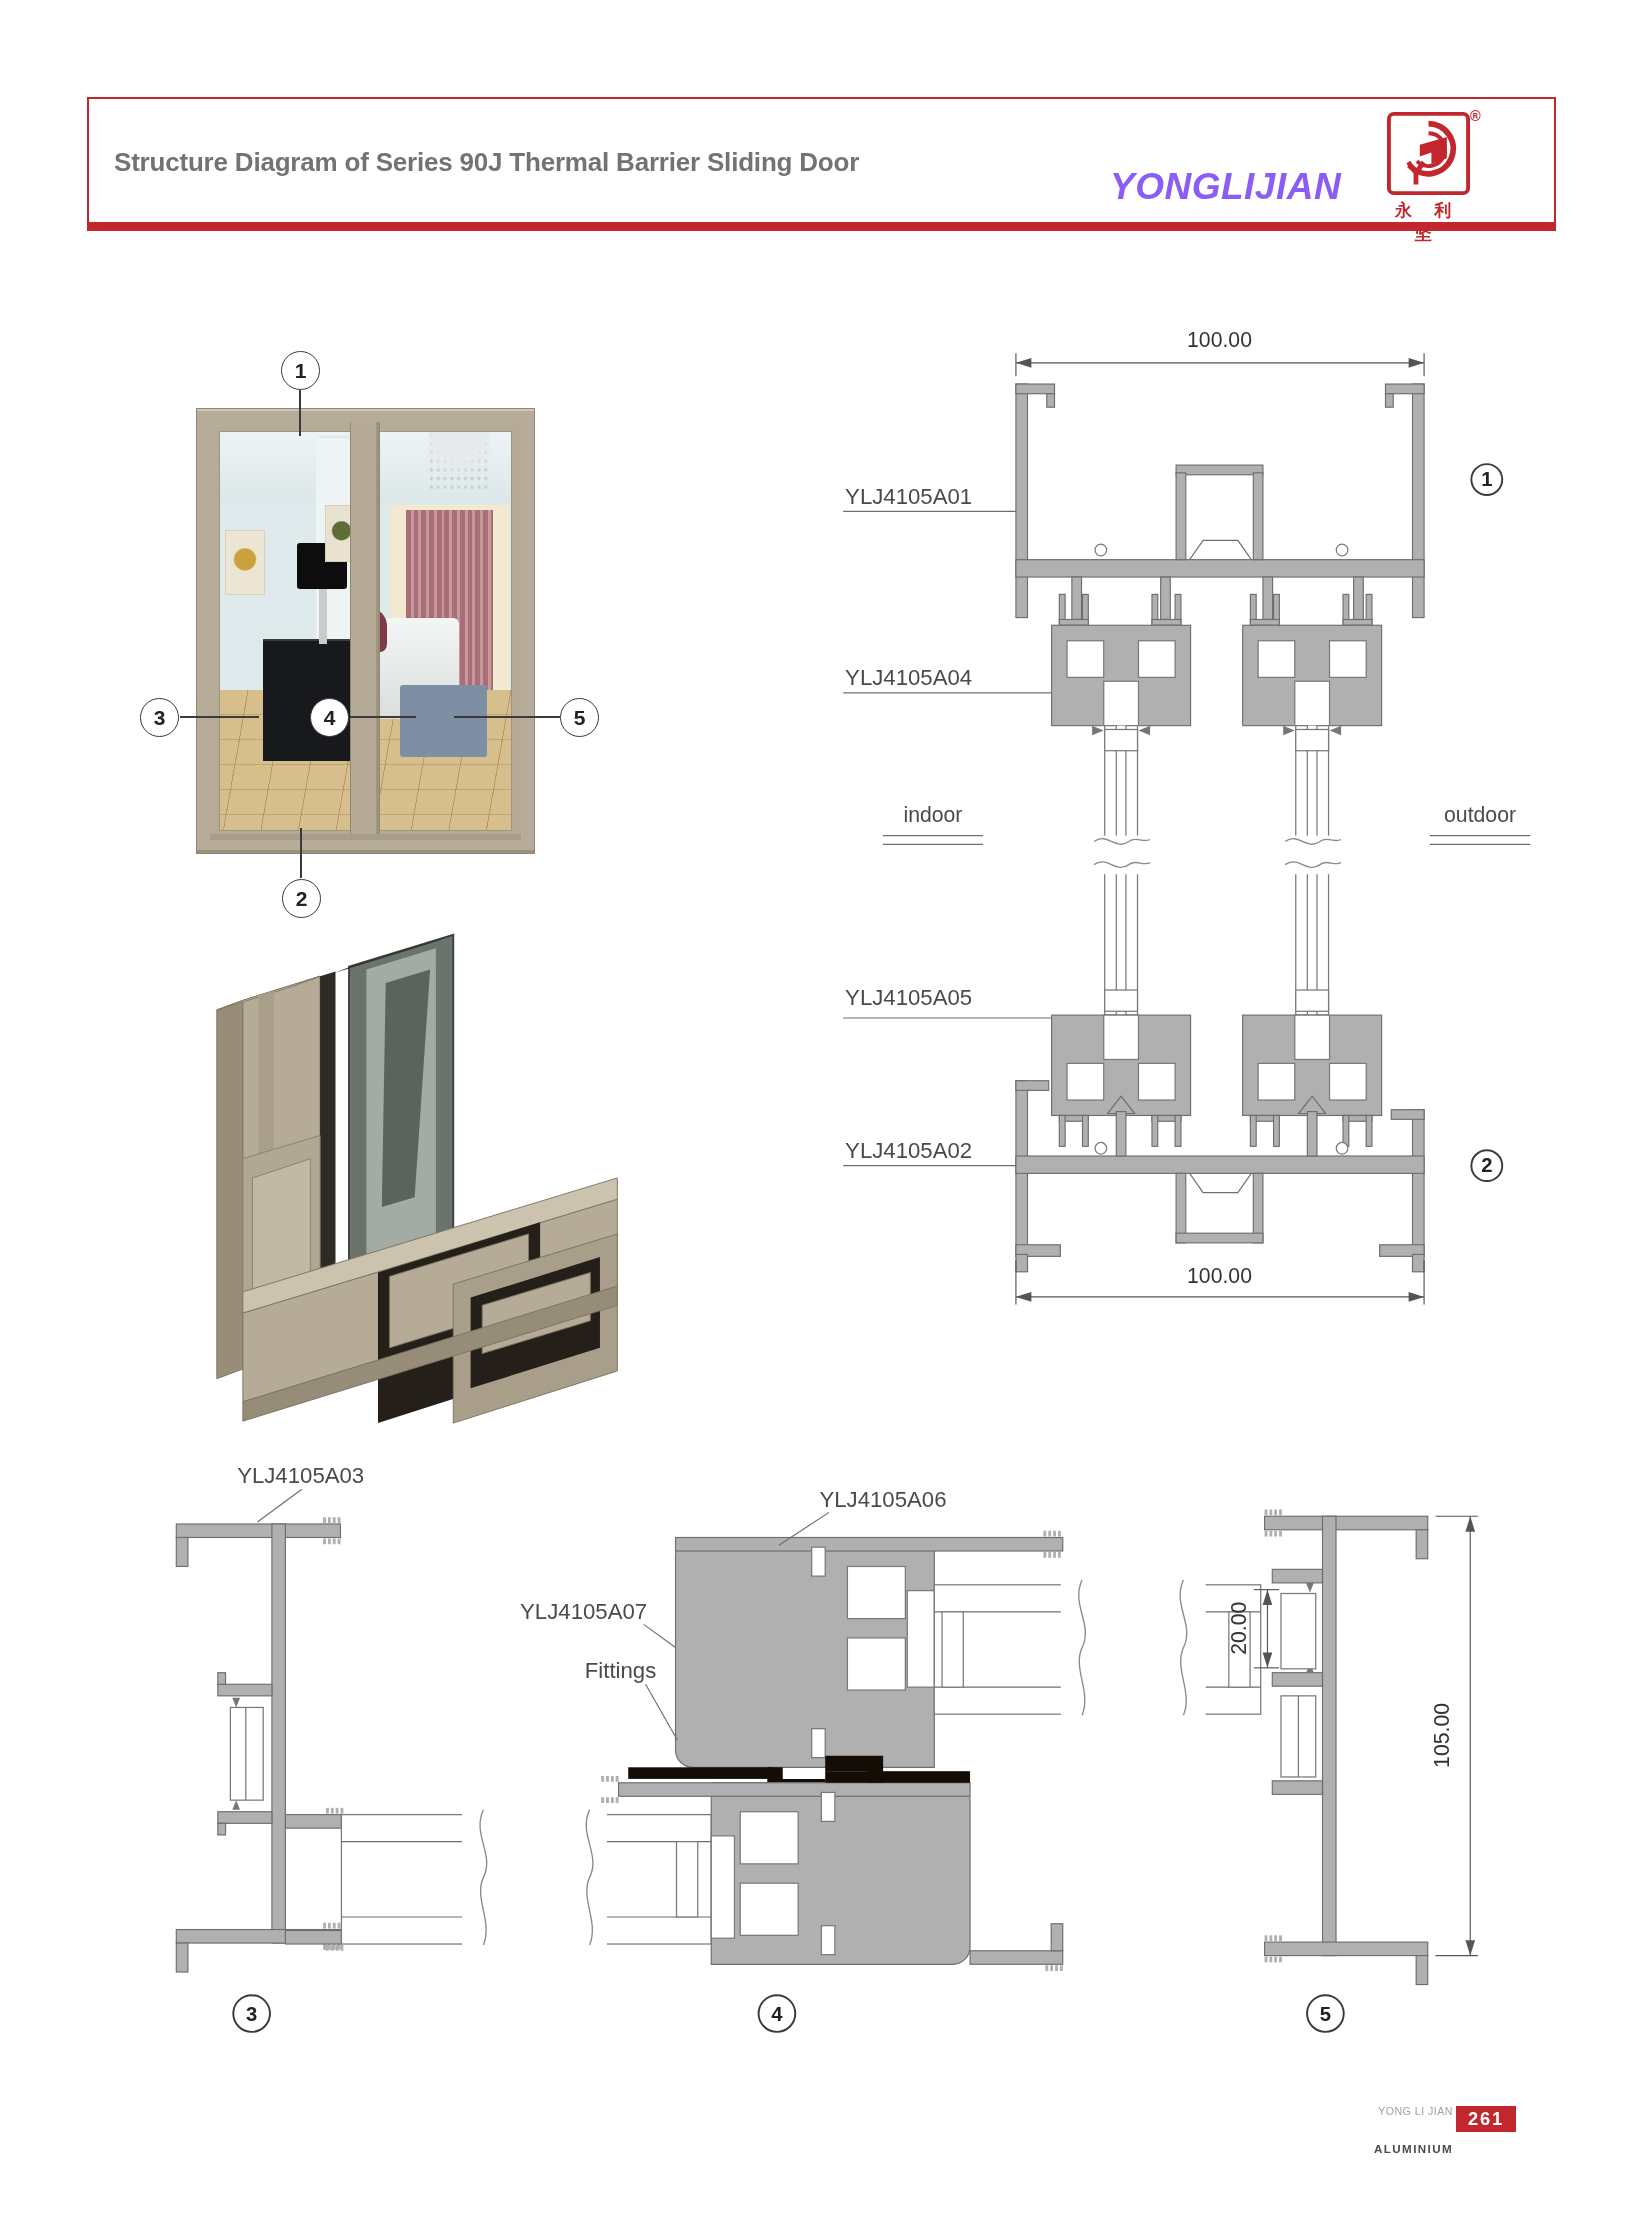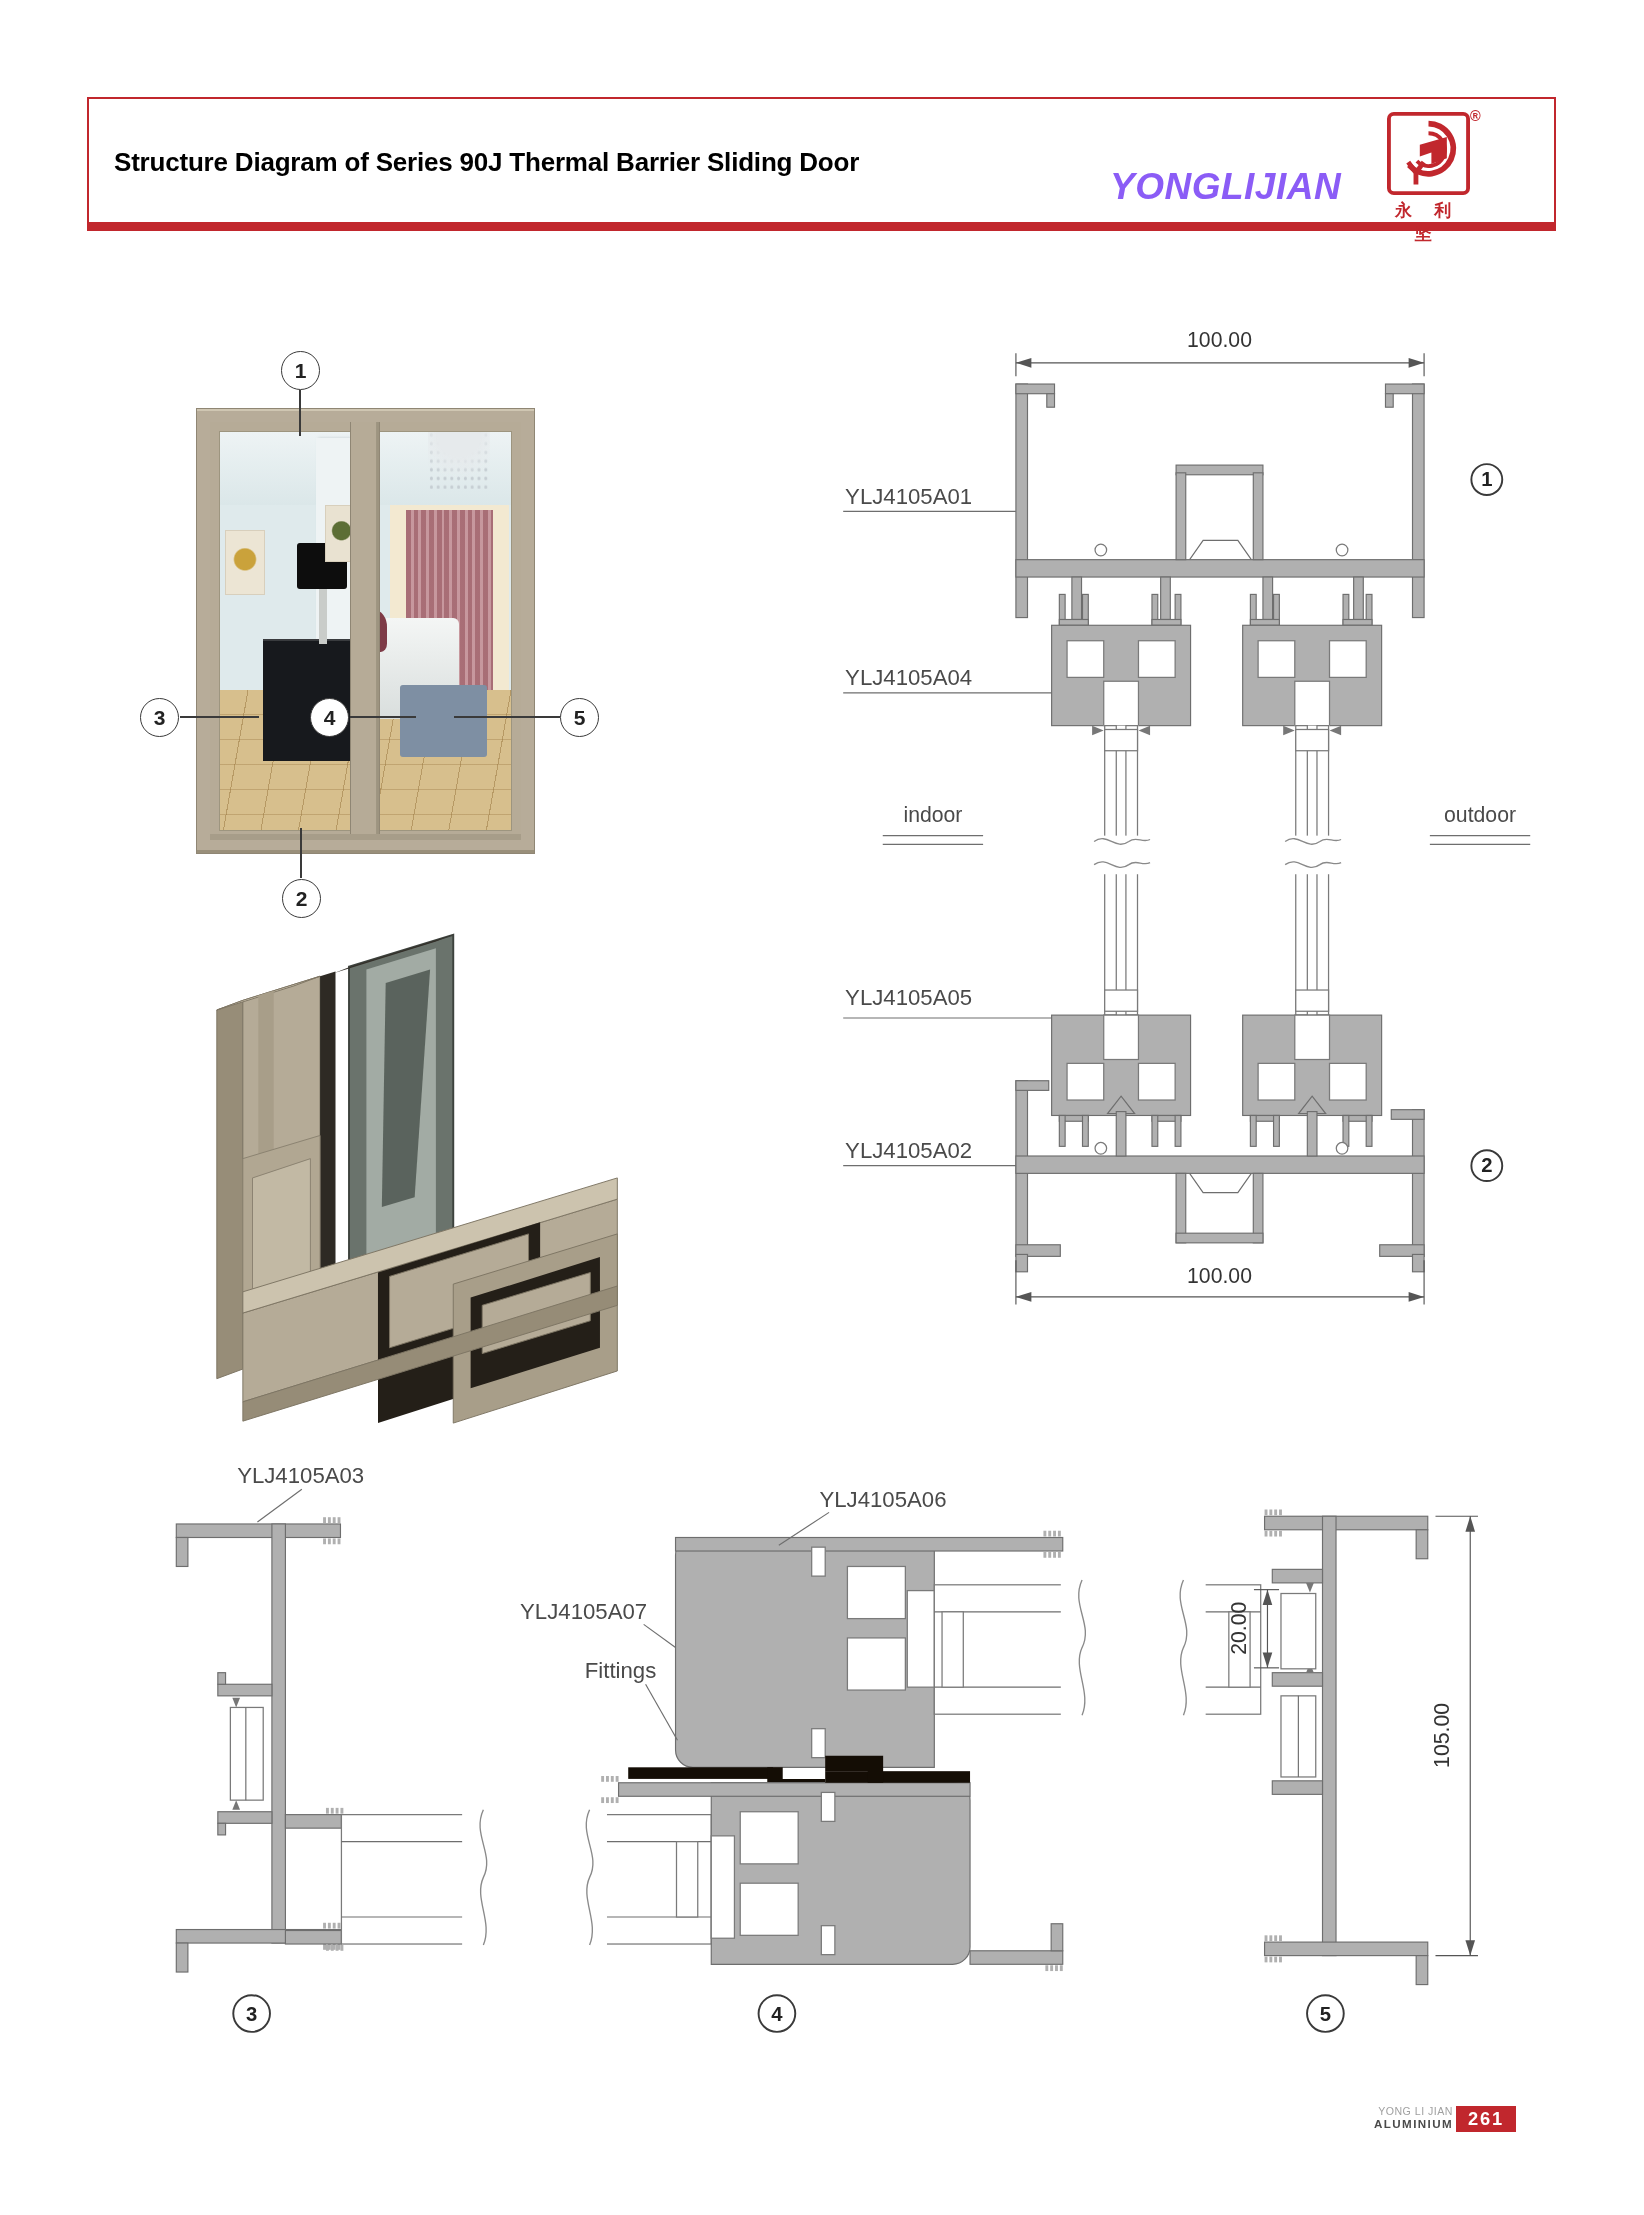--- a/index.html
+++ b/index.html
@@ -1,20 +1,20 @@
 <!DOCTYPE html>
 <html><head>
 <meta charset="utf-8">
 <style>
   html,body{margin:0;padding:0;background:#fff;}
   body{width:1644px;height:2216px;position:relative;font-family:"Liberation Sans",sans-serif;overflow:hidden;}
   .abs{position:absolute;}
   
   #header-box{left:87px;top:97px;width:1465px;height:123px;border:2.9px solid #c1272d;border-bottom:9.7px solid #c1272d;background:#fff;}
-  #page-title{left:114px;top:147px;width:869px;font-size:26px;font-weight:bold;color:#000000;letter-spacing:-0.2px;}
+  #page-title{left:114px;top:147px;width:869px;font-size:26px;font-weight:bold;color:#737373;letter-spacing:-0.2px;}
   #brand-word{left:1110px;top:166px;font-size:37px;font-weight:bold;color:#8b5cf6;letter-spacing:0.5px;font-style:italic;}
   #reg-mark{left:1470px;top:108px;font-size:14.5px;color:#c1272d;font-weight:bold;}
   #brand-cn{left:1387px;top:199px;width:81px;text-align:center;font-size:17px;color:#c1272d;letter-spacing:8.7px;font-weight:bold;}
   
   #door-photo{left:196px;top:408px;width:337px;height:444px;background:#b7ac99;border:1px solid #8f8674;box-shadow:inset 0 1.9px 0 #cfc6b2, inset 0 -2.9px 0 #998f7a;}
   #door-opening{position:absolute;left:12.6px;top:12.6px;right:12.6px;bottom:12.6px;background:#dfeaec;overflow:hidden;}
   .scene{position:absolute;}
   #sc-ceiling{left:0;top:0;width:100%;height:20%;background:linear-gradient(#f0f5f6,#dbe7e9);}
   #sc-pillar{left:34%;top:4%;width:11%;height:62%;background:#eef3f4;box-shadow:1.9px 0 2.9px rgba(120,140,145,.35);}
   #sc-window{left:58%;top:20%;width:38%;height:52%;background:#f3e9d1;}
@@ -46,21 +46,21 @@
   .blk{fill:#140d05;}
   .brk{stroke:#8a8a8a;fill:none;stroke-width:1.4;}
   .cir{fill:#fff;stroke:#3a3a3a;stroke-width:2;}
   text.lbl{font:23px "Liberation Sans",sans-serif;fill:#4a4a4a;}
   text.dimtxt{font:22px "Liberation Sans",sans-serif;fill:#333;}
   text.cnum{font:bold 21px "Liberation Sans",sans-serif;fill:#222;text-anchor:middle;}
   text.side{font:22px "Liberation Sans",sans-serif;fill:#4a4a4a;text-anchor:middle;}
   
   #footer-brand{left:1270px;top:2105px;width:183px;text-align:right;line-height:12.6px;}
   #footer-brand .l1{font-size:10.6px;color:#a0a0a0;letter-spacing:0.5px;}
-  #footer-brand .l2{font-size:11.6px;color:#4a4a4a;font-weight:bold;letter-spacing:1.4px;}
+  #footer-brand .l2{font-size:11.6px;color:#4a4a4a;font-weight:bold;letter-spacing:1.4px;margin-top:25px;}
   #page-num{left:1456px;top:2106px;width:60px;height:26px;background:#c1272d;color:#fff;font-size:18.3px;font-weight:bold;text-align:center;line-height:26px;letter-spacing:1.9px;}
 </style>
 </head>
 <body>
 
 <div class="abs" id="header-box"></div>
 <div class="abs" id="page-title">Structure Diagram of Series 90J Thermal Barrier Sliding Door</div>
 <div class="abs" id="brand-word">YONGLIJIAN</div>
 <div class="abs" id="reg-mark">®</div>
 <div class="abs" id="brand-cn">永 利 坚</div>

